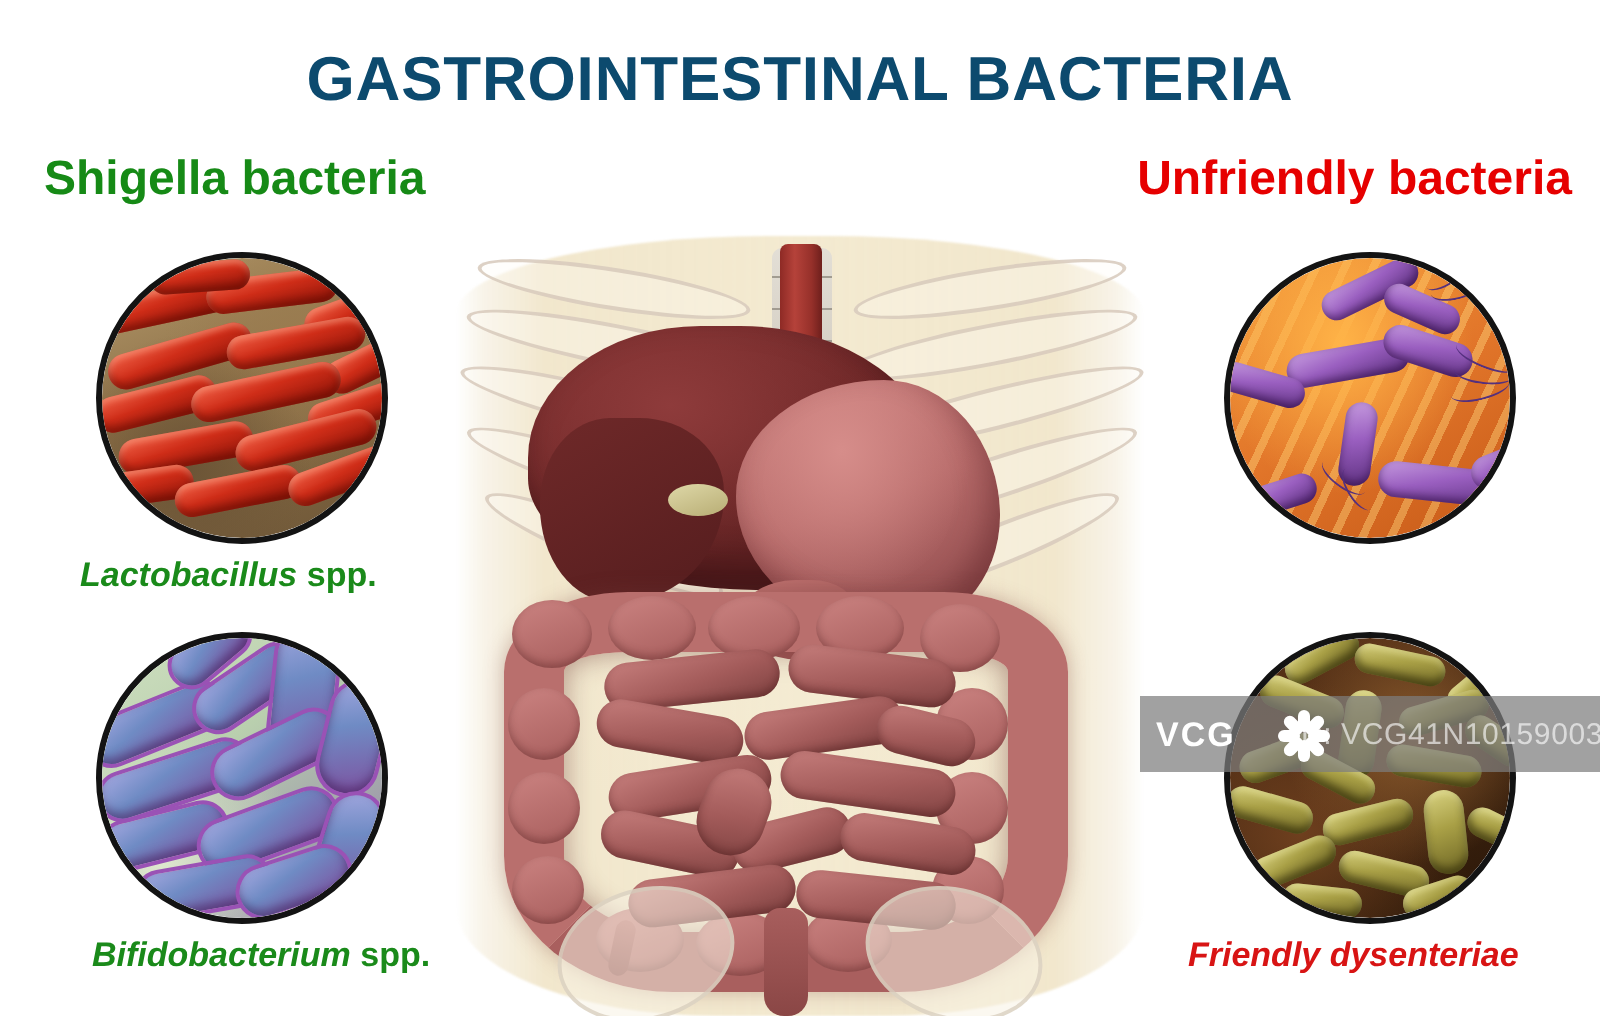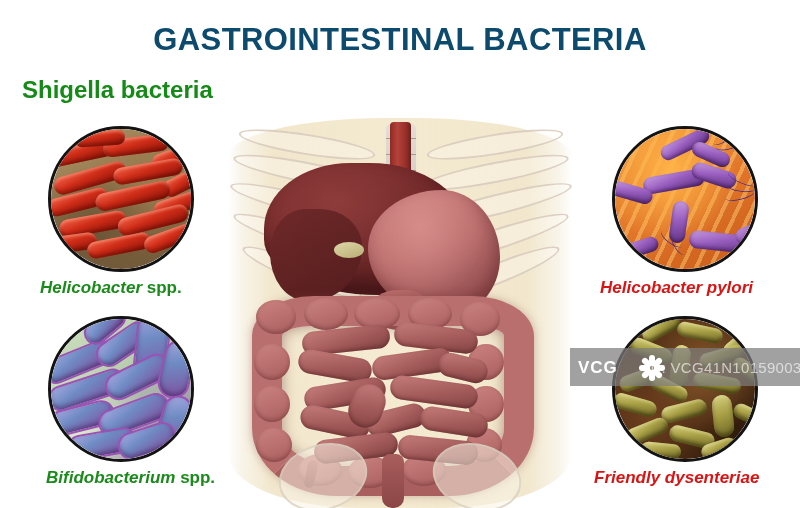--- a/index.html
+++ b/index.html
@@ -376,20 +376,21 @@
 </style>
 </head>
 <body>
 
 <div id="stage">
 
   <div id="main-title">GASTROINTESTINAL BACTERIA</div>
 
   <div id="friendly-heading">Shigella bacteria</div>
 
+  <div id="unfriendly-heading">Unfriendly bacteria</div>
 
   <div id="anatomy">
 
     <div id="torso"></div>
     <div id="torso-waist"></div>
 
     <div class="rib" style="left:18px;  top:16px;  width:134px; transform:rotate(9deg);"></div>
     <div class="rib" style="left:206px; top:16px;  width:134px; transform:rotate(-9deg);"></div>
     <div class="rib" style="left:12px;  top:44px;  width:146px; transform:rotate(11deg);"></div>
     <div class="rib" style="left:200px; top:44px;  width:146px; transform:rotate(-11deg);"></div>
@@ -468,21 +469,21 @@
       <div class="rod" style="left:8px;   top:86px;  width:68px; height:18px; transform:rotate(-10deg);"></div>
       <div class="rod" style="left:66px;  top:82px;  width:72px; height:18px; transform:rotate(-14deg);"></div>
       <div class="rod" style="left:-8px;  top:106px; width:54px; height:17px; transform:rotate(-8deg);"></div>
       <div class="rod" style="left:36px;  top:108px; width:64px; height:17px; transform:rotate(-11deg);"></div>
       <div class="rod" style="left:92px;  top:100px; width:58px; height:17px; transform:rotate(-20deg);"></div>
       <div class="rod" style="left:104px; top:122px; width:44px; height:16px; transform:rotate(-24deg);"></div>
       <div class="rod" style="left:24px;  top:2px;   width:50px; height:15px; transform:rotate(-4deg);"></div>
     </div>
   </div>
   <div class="caption green" id="caption-lactobacillus">
-    <span class="genus">Helicobacter</span><span class="rank"> spp.</span>
+    <span class="genus">Lactobacillus</span><span class="rank"> spp.</span>
   </div>
 
   <div class="micrograph" id="circle-bifidobacterium">
     <div class="field" id="field-bifido">
       <div class="rod" style="left:-10px; top:30px;  width:74px; height:26px; transform:rotate(-22deg);"></div>
       <div class="rod" style="left:42px;  top:12px;  width:62px; height:26px; transform:rotate(-34deg);"></div>
       <div class="rod" style="left:84px;  top:-8px;  width:34px; height:70px; transform:rotate(6deg);"></div>
       <div class="rod" style="left:-4px;  top:58px;  width:80px; height:26px; transform:rotate(-18deg);"></div>
       <div class="rod" style="left:52px;  top:44px;  width:70px; height:28px; transform:rotate(-26deg);"></div>
       <div class="rod" style="left:110px; top:20px;  width:32px; height:60px; transform:rotate(14deg);"></div>
@@ -515,23 +516,20 @@
 
       <div class="helico-body" style="left:56px;  top:72px;  width:16px; height:42px; transform:rotate(8deg);"></div>
       <div class="flagellum" style="left:44px;  top:104px; width:26px; transform:rotate(36deg);"></div>
       <div class="flagellum" style="left:52px;  top:110px; width:24px; transform:rotate(58deg);"></div>
 
       <div class="helico-body" style="left:74px;  top:104px; width:64px; height:18px; transform:rotate(6deg);"></div>
       <div class="helico-body" style="left:120px; top:96px;  width:32px; height:17px; transform:rotate(-22deg);"></div>
       <div class="helico-body" style="left:2px;   top:112px; width:42px; height:15px; transform:rotate(-18deg);"></div>
       <div class="flagellum" style="left:-4px;  top:122px; width:22px; transform:rotate(30deg);"></div>
     </div>
-  </div>
-  <div class="caption red" id="caption-helicobacter">
-    <span class="genus">Helicobacter pylori</span><span class="rank"></span>
   </div>
 
   <div class="micrograph" id="circle-shigella">
     <div class="field" id="field-shigella">
       <div class="rod" style="left:26px;  top:2px;   width:40px; height:15px; transform:rotate(-28deg);"></div>
       <div class="rod" style="left:62px;  top:6px;   width:46px; height:15px; transform:rotate(12deg);"></div>
       <div class="rod" style="left:106px; top:16px;  width:38px; height:15px; transform:rotate(-40deg);"></div>
       <div class="rod" style="left:14px;  top:24px;  width:44px; height:16px; transform:rotate(22deg);"></div>
       <div class="rod" style="left:56px;  top:26px;  width:18px; height:44px; transform:rotate(8deg);"></div>
       <div class="rod" style="left:84px;  top:30px;  width:46px; height:15px; transform:rotate(-16deg);"></div>

